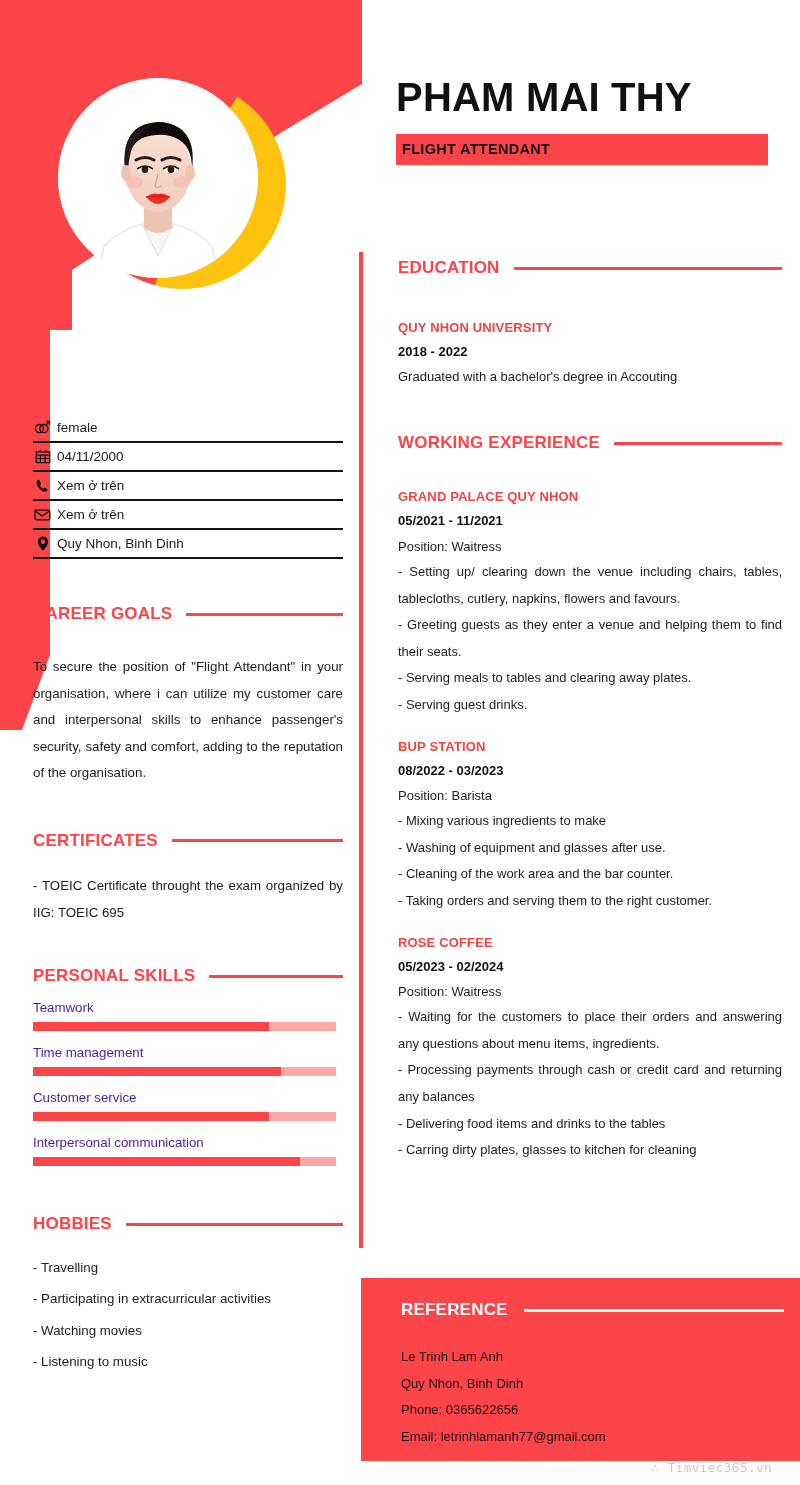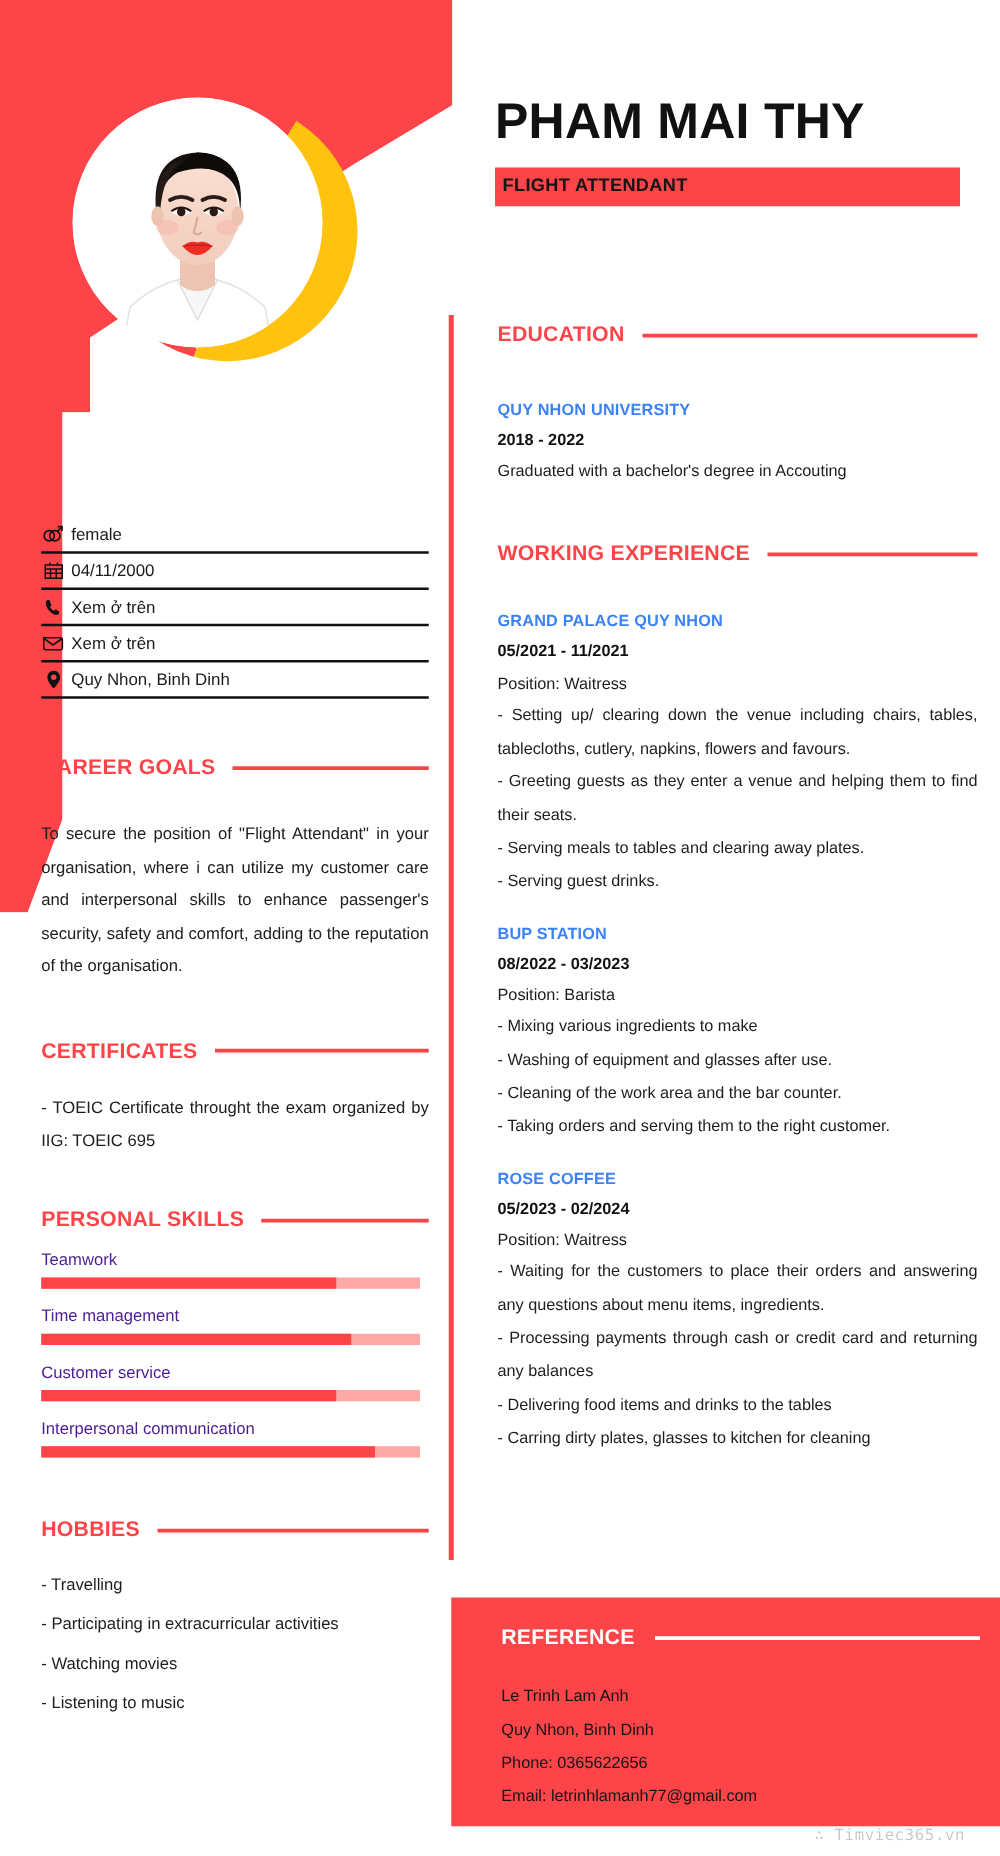--- a/index.html
+++ b/index.html
@@ -106,21 +106,21 @@
   .skill-fill{ height:9px; background:#fc4449; }
 
   .hobby-line{ font-size:13.3px; color:#1d1d1d; line-height:2.35; }
 
   
   .right-col{
     position:absolute; left:398px; top:258px; width:384px; z-index:4;
   }
   .r-sec{ margin-bottom:4px; }
   .r-body{ margin-top:22px; }
-  .org{ font-size:13px; font-weight:bold; color:#3b82f6; letter-spacing:.15px; line-height:1.85; }
+  .org{ font-size:13px; font-weight:bold; color:#ef4444; letter-spacing:.15px; line-height:1.85; }
   .dates{ font-size:13px; font-weight:bold; color:#111; line-height:1.85; }
   .pos{ font-size:13px; color:#1d1d1d; line-height:1.95; }
   .bullet{
     font-size:13px; color:#1d1d1d; line-height:2.05;
     text-align:justify; text-justify:inter-word;
   }
   .bullet.nojust{ text-align:left; }
   .edu-desc{ font-size:13px; color:#1d1d1d; line-height:1.95; }
   .job-block{ margin-top:16px; }
 

